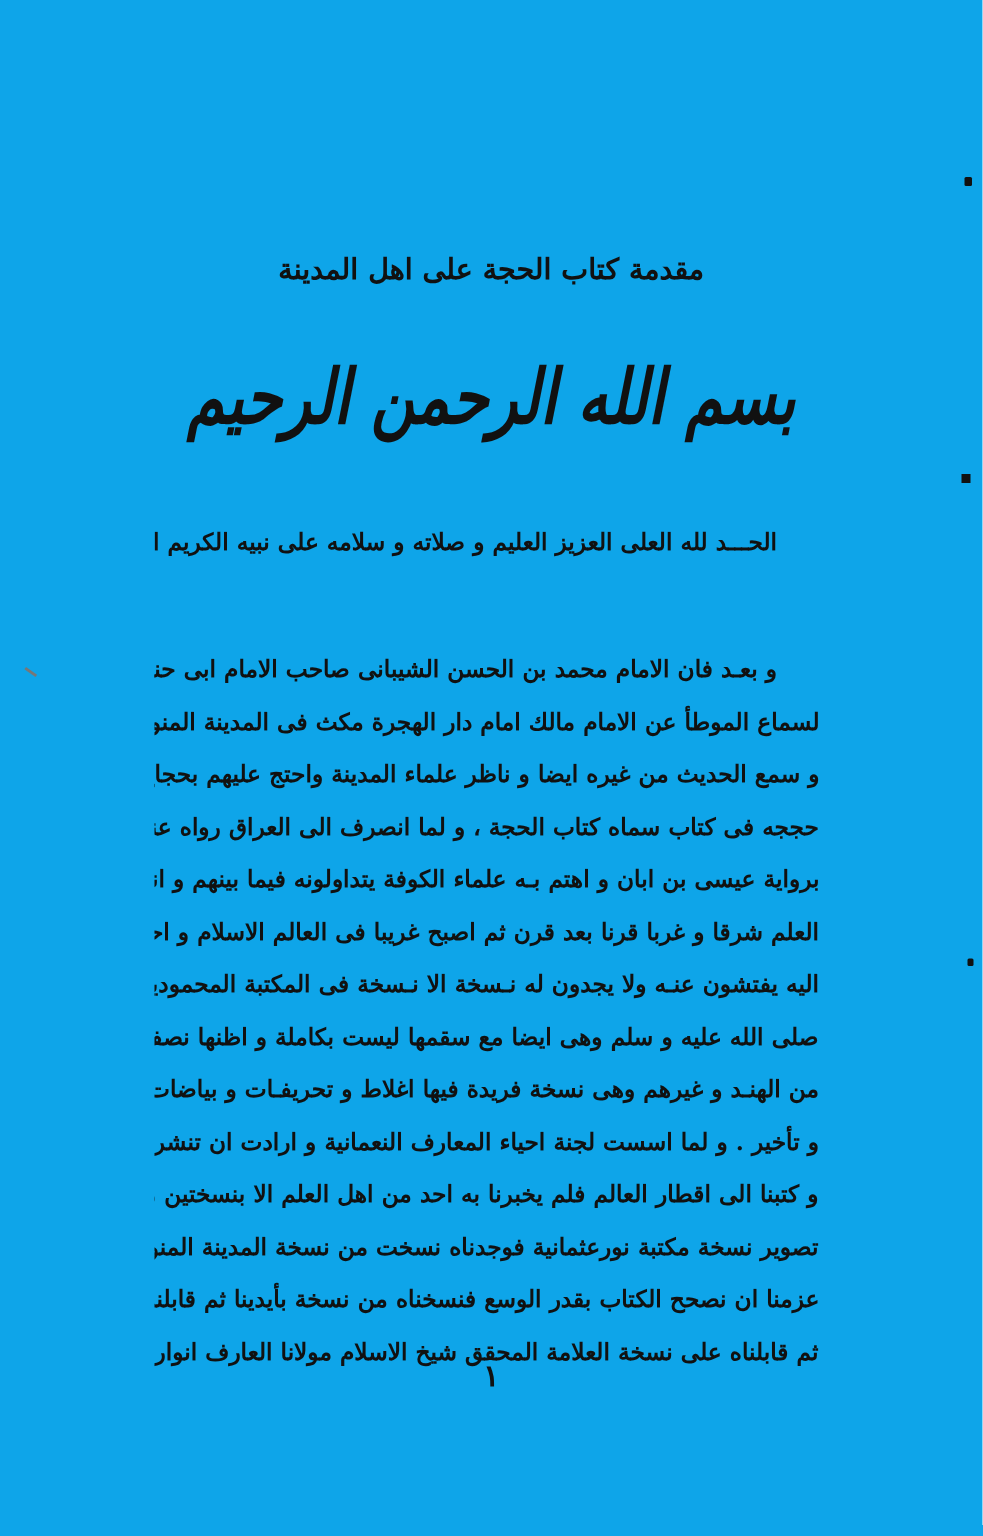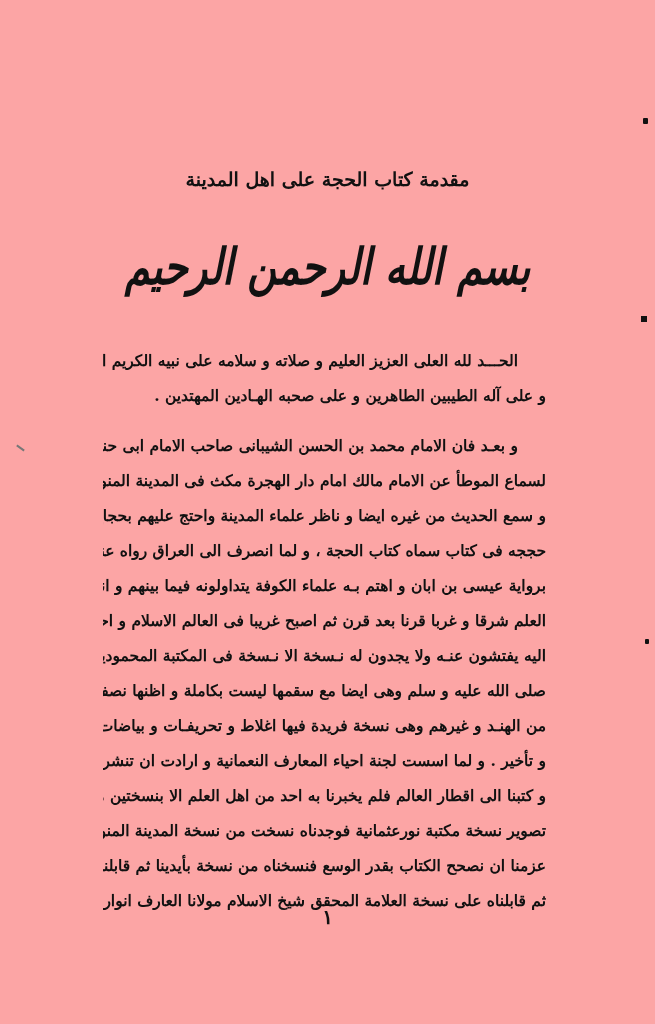--- a/index.html
+++ b/index.html
@@ -12,21 +12,21 @@
       height: 1024px;
       position: relative;
       overflow: hidden;
       font-family: "DejaVu Serif", serif;
       color: #111111;
     }
     .page {
       position: absolute;
       left: 0; top: 0;
       width: 655px; height: 1024px;
-      background: #fca5a5;
+      background: #0ea5e9;
     }
     .title {
       position: absolute;
       top: 168px;
       left: 0;
       width: 655px;
       text-align: center;
       direction: rtl;
       font-size: 19px;
       font-weight: bold;
@@ -95,21 +95,20 @@
 <body>
 
 <div class="page">
 
   <div class="title">مقدمة كتاب الحجة على اهل المدينة</div>
 
   <div class="basmala">بسم الله الرحمن الرحيم</div>
 
   <div class="body-text para1">
     <span class="line indent">الحـــد لله العلى العزيز العليم و صلاته و سلامه على نبيه الكريم الرؤف الرحيم</span>
-    <span class="line last">و على آله الطيبين الطاهرين و على صحبه الهـادين المهتدين .</span>
   </div>
 
   <div class="body-text para2">
     <span class="line indent">و بعـد فان الامام محمد بن الحسن الشيبانى صاحب الامام ابى حنيفة لما رحل</span>
     <span class="line">لسماع الموطأ عن الامام مالك امام دار الهجرة مكث فى المدينة المنورة ثلاث سنين</span>
     <span class="line">و سمع الحديث من غيره ايضا و ناظر علماء المدينة واحتج عليهم بحجاج حسان وجمع</span>
     <span class="line">حججه فى كتاب سماه كتاب الحجة ، و لما انصرف الى العراق رواه عنه تلاميذه واشتهر</span>
     <span class="line">برواية عيسى بن ابان و اهتم بـه علماء الكوفة يتداولونه فيما بينهم و انتفع بـه اهل</span>
     <span class="line">العلم شرقا و غربا قرنا بعد قرن ثم اصبح غريبا فى العالم الاسلام و احتاج العلمـاء</span>
     <span class="line">اليه يفتشون عنـه ولا يجدون له نـسخة الا نـسخة فى المكتبة المحمودية فى مدينة النبى</span>

